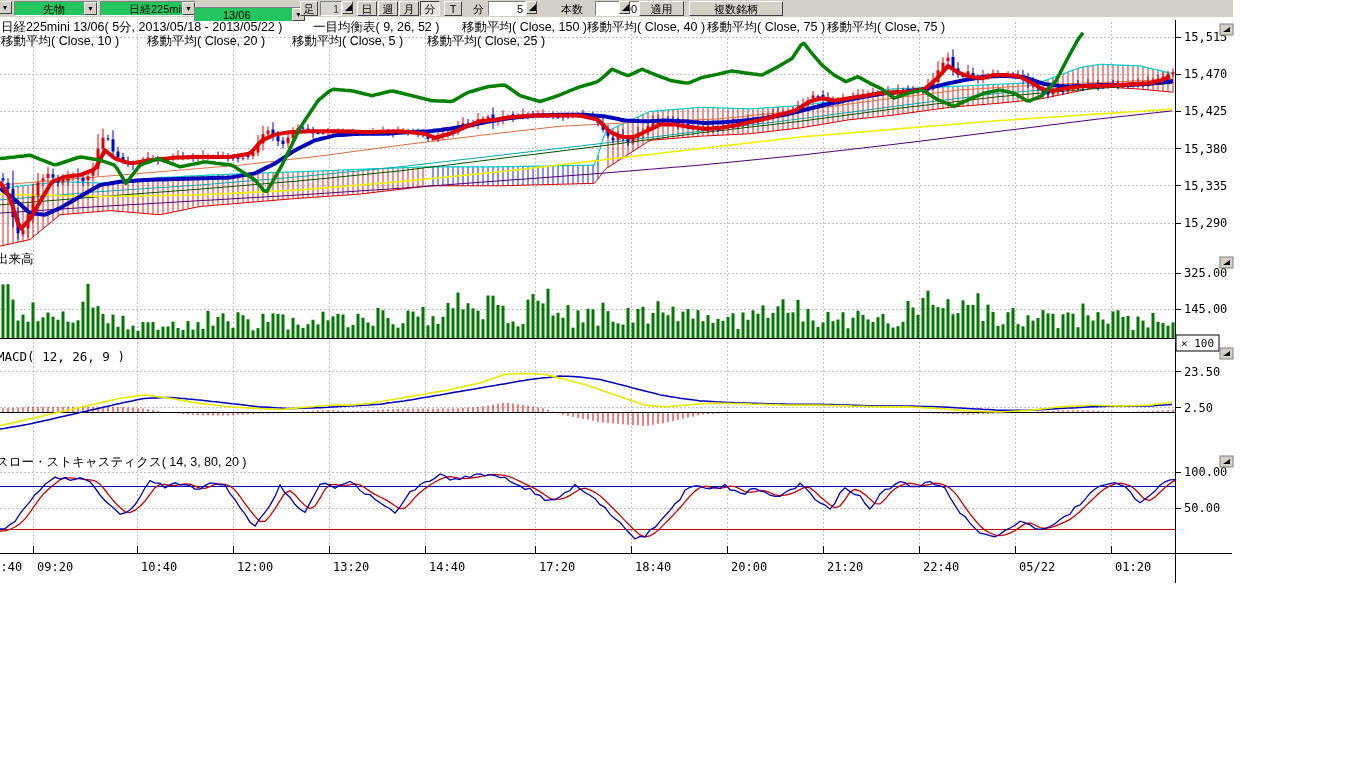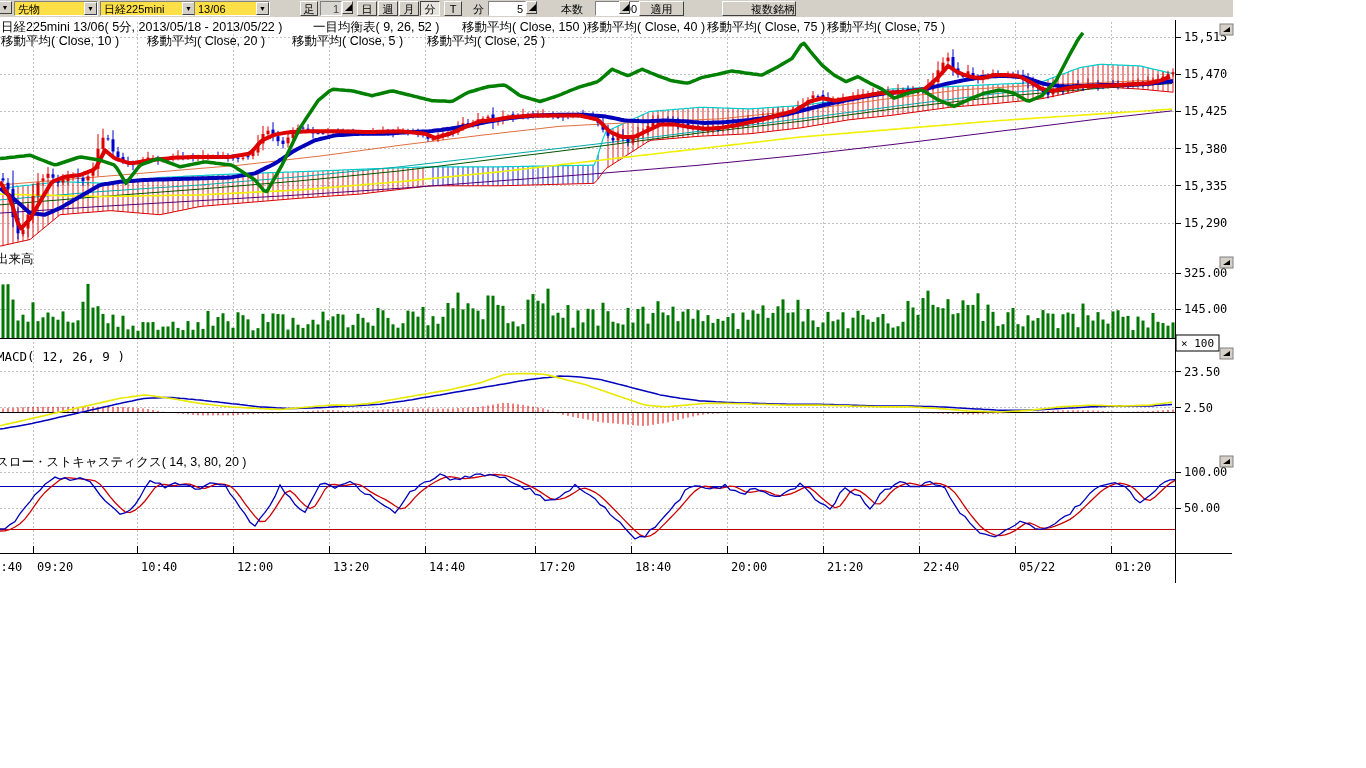--- a/index.html
+++ b/index.html
@@ -2,21 +2,21 @@
 <html><head>
 <meta charset="utf-8">
 <style>
   html,body{margin:0;padding:0;background:#fff;}
   .screen{position:relative;width:1366px;height:768px;background:#fff;overflow:hidden;
           font-family:"Liberation Sans",sans-serif;}
   
   .toolbar{position:absolute;left:0;top:0;width:1233px;height:17px;background:#d4d0c8;}
   .toolbar *{box-sizing:border-box;}
   .tb{position:absolute;top:1px;height:15px;font-size:11px;line-height:13px;color:#000;}
-  .combo{background:#fde047;border:1px solid;border-color:#808080 #fff #fff #808080;display:flex;}
+  .combo{background:#22c55e;border:1px solid;border-color:#808080 #fff #fff #808080;display:flex;padding-left:25px;}
   .combo .ctext{flex:1;padding:1px 2px 0 3px;white-space:nowrap;overflow:hidden;}
   .dropbtn{width:13px;height:13px;background:#d4d0c8;border:1px solid;
            border-color:#fff #404040 #404040 #fff;font-size:7px;line-height:11px;
            text-align:center;color:#000;}
   .btn3d{background:#d4d0c8;border:1px solid;border-color:#fff #404040 #404040 #fff;
          text-align:center;padding-top:1px;}
   .btn3d.pressed{border-color:#404040 #fff #fff #404040;background:#e6e4de;}
   .lbl{padding-top:2px;}
   .numin{background:#fff;border:1px solid;border-color:#808080 #fff #fff #808080;
          text-align:right;padding:1px 2px 0 2px;}
@@ -38,21 +38,21 @@
     <div class="tb dropbtn" style="left:-2px;width:14px;">▼</div>
 
     <div class="tb combo" style="left:14px;width:84px;">
       <span class="ctext jp">先物</span>
       <span class="dropbtn">▼</span>
     </div>
     <div class="tb combo" style="left:100px;width:96px;">
       <span class="ctext jp">日経225mini</span>
       <span class="dropbtn">▼</span>
     </div>
-    <div class="tb combo" style="left:194px;width:76px;">
+    <div class="tb combo" style="left:194px;width:112px;margin-top:6px;">
       <span class="ctext">13/06</span>
       <span class="dropbtn">▼</span>
     </div>
 
     <div class="tb btn3d jp" style="left:300px;width:18px;">足</div>
     <div class="tb numin dis" style="left:320px;width:22px;">1</div>
     <div class="spin" style="left:342px;"></div>
 
     <div class="tb btn3d jp" style="left:357px;width:20px;">日</div>
     <div class="tb btn3d jp" style="left:378px;width:20px;">週</div>
@@ -62,21 +62,21 @@
 
     <span class="tb lbl jp" style="left:473px;">分</span>
     <div class="tb numin" style="left:488px;width:38px;">5</div>
     <div class="spin" style="left:526px;"></div>
 
     <span class="tb lbl jp" style="left:542px;margin-left:19px;">本数</span>
     <div class="tb numin" style="left:595px;width:45px;">500</div>
     <div class="spin" style="left:619px;"></div>
 
     <div class="tb btn3d jp" style="left:639px;width:45px;">適用</div>
-    <div class="tb btn3d jp" style="left:722px;width:74px;text-align:right;">複数銘柄</div>
+    <div class="tb btn3d jp" style="left:689px;width:94px;">複数銘柄</div>
   </div>
 
   <svg id="chart" width="1366" height="768" viewBox="0 0 1366 768">
       <line x1="33" x2="33" y1="22" y2="552" stroke="#c0c0c0" stroke-width="1" shape-rendering="crispEdges" stroke-dasharray="2,2"></line>
       <line x1="33" x2="33" y1="546" y2="553" stroke="#000" stroke-width="1" shape-rendering="crispEdges"></line>
       <text x="37" y="571" font-size="12" fill="#000" text-anchor="start">09:20</text>
       <line x1="137" x2="137" y1="22" y2="552" stroke="#c0c0c0" stroke-width="1" shape-rendering="crispEdges" stroke-dasharray="2,2"></line>
       <line x1="137" x2="137" y1="546" y2="553" stroke="#000" stroke-width="1" shape-rendering="crispEdges"></line>
       <text x="141" y="571" font-size="12" fill="#000" text-anchor="start">10:40</text>
       <line x1="233" x2="233" y1="22" y2="552" stroke="#c0c0c0" stroke-width="1" shape-rendering="crispEdges" stroke-dasharray="2,2"></line>

